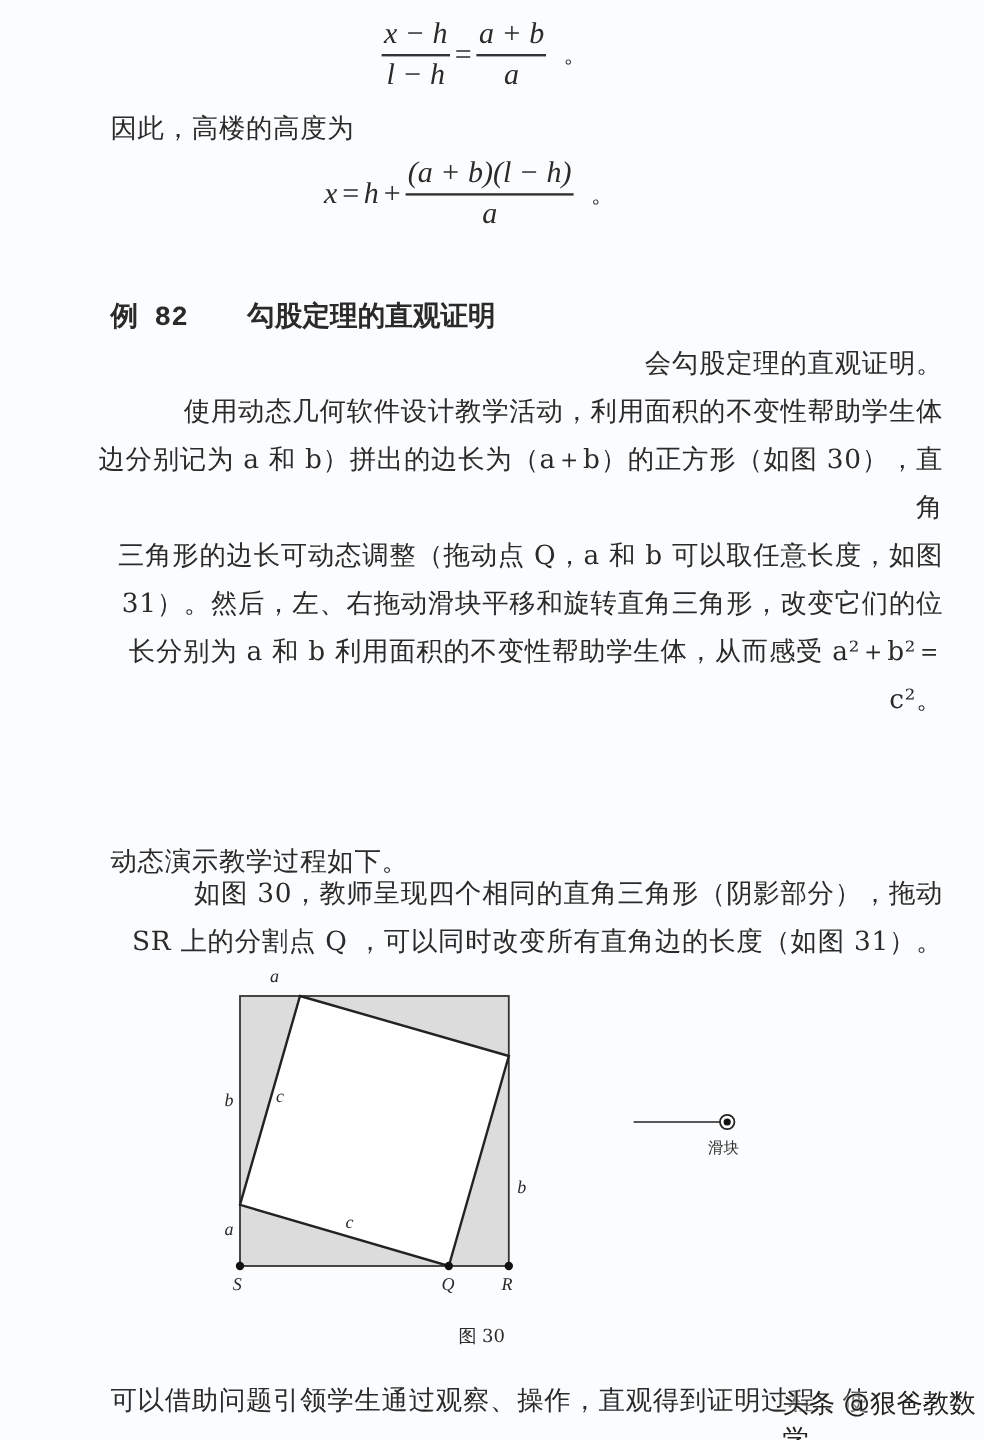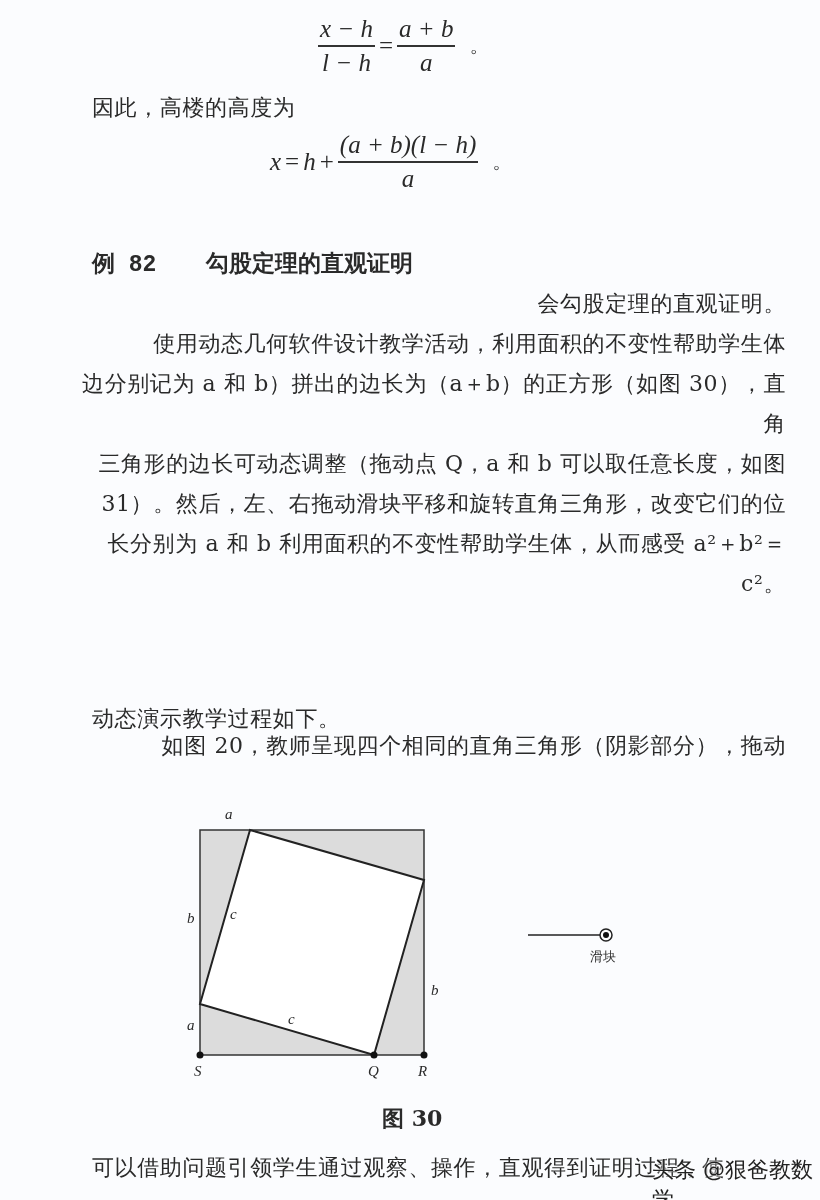--- a/index.html
+++ b/index.html
@@ -12,21 +12,21 @@
   }
   .abs { position:absolute; }
   .frac { display:inline-flex; flex-direction:column; align-items:center; vertical-align:middle; }
   .frac .num, .frac .den { font-family:"Liberation Serif", serif; font-style:italic; font-size:25px; line-height:30px; padding:0 2px; }
   .frac .bar { height:1.5px; background:#333; align-self:stretch; margin:1px 0; }
   .mathrow { font-family:"Liberation Serif", serif; font-style:italic; font-size:25px; display:flex; align-items:center; }
   .mathrow .op { font-style:normal; margin:0 4px; }
   .period { font-size:20px; margin-left:14px; font-style:normal; }
   .para { font-size:22px; line-height:40px; letter-spacing:0.6px;text-align:right; }
   .heading { font-weight:bold; font-size:23px; font-family:"DejaVu Sans", sans-serif; }
-  .caption { font-size:22px; font-weight:bold; }
+  .caption { font-size:15px; font-weight:normal; }
   .watermark { font-family:"DejaVu Sans", sans-serif; font-size:22px; color:#222; text-shadow:0 0 2px #fff, 0 0 3px #fff; }
 </style>
 </head>
 <body>
 
 <div class="abs mathrow" style="left:318px; top:14px;">
   <span class="frac">
     <span class="num">x − h</span>
     <span class="bar"></span>
     <span class="den">l − h</span>
@@ -69,21 +69,22 @@
 <div class="abs para" style="left:66px; top:364px; width:720px;">
   <div>边分别记为 a 和 b）拼出的边长为（a＋b）的正方形（如图 30），直角</div>
   <div>三角形的边长可动态调整（拖动点 Q，a 和 b 可以取任意长度，如图</div>
   <div>31）。然后，左、右拖动滑块平移和旋转直角三角形，改变它们的位</div>
   <div>长分别为 a 和 b 利用面积的不变性帮助学生体，从而感受 a²＋b²＝c²。</div>
 </div>
 
 <div class="abs para" style="left:92px; top:675px;margin-top:24px;">动态演示教学过程如下。</div>
 
 <div class="abs para" style="left:66px; top:726px; width:720px;">
-  <div style="padding-left:26px;">如图 20，教师呈现四个相同的直角三角形（阴影部分），拖动</div>
+  <div style="padding-left:26px;">如图 30，教师呈现四个相同的直角三角形（阴影部分），拖动</div>
+  <div>SR 上的分割点 Q ，可以同时改变所有直角边的长度（如图 31）。</div>
 </div>
 
 <svg class="abs" style="left:0; top:0;" width="820" height="1200" viewBox="0 0 820 1200">
 
   <rect x="200" y="830" width="224" height="225" fill="#dcdcdc" stroke="#333" stroke-width="1.5"></rect>
 
   <polygon points="250,830 424,880 374,1055 200,1004" fill="#ffffff" stroke="#222" stroke-width="2"></polygon>
 
   <circle cx="200" cy="1055" r="3.5" fill="#111"></circle>
   <circle cx="374" cy="1055" r="3.5" fill="#111"></circle>

